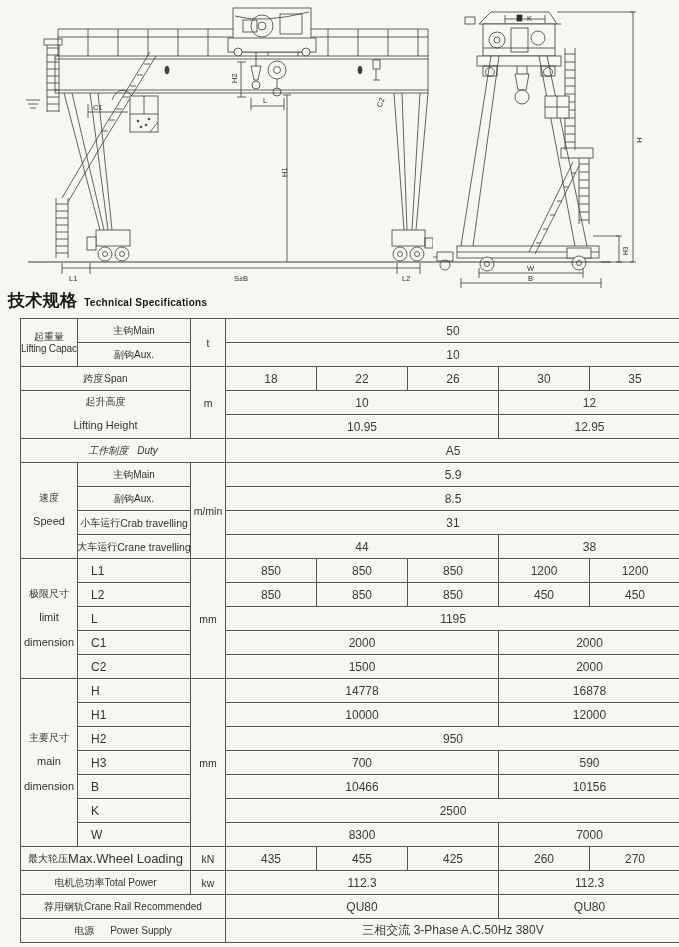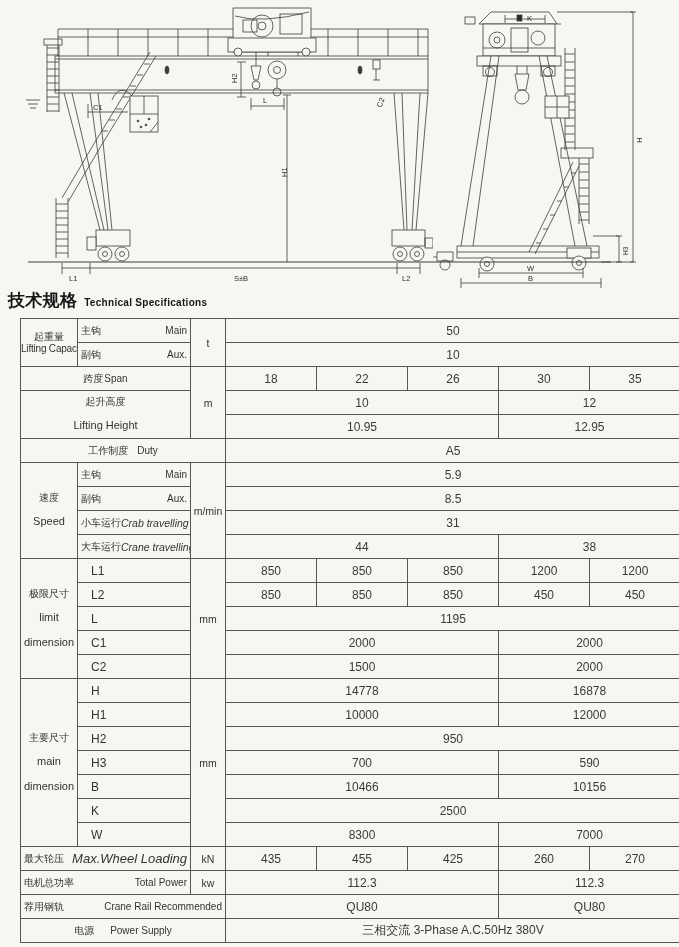--- a/index.html
+++ b/index.html
@@ -20,29 +20,29 @@
   #title .en{margin-left:7px;font-weight:bold;}
   #spec{position:absolute;top:318px;left:20px;}
   table{border-collapse:collapse;table-layout:fixed;width:660px;}
   td{
     border:1px solid #565656;height:23px;padding:0;margin:0;
     text-align:center;vertical-align:middle;font-size:12px;color:#333;
     white-space:nowrap;overflow:hidden;
   }
   .zh{font-size:10px;}
   .en{font-size:10px;}
-  .lbl{display:flex;align-items:center;justify-content:space-between;padding:0 3px;}
+  .lbl{display:flex;align-items:center;justify-content:center;padding:0 3px;}
   .stack{line-height:1.2;}
   .stack .zh{display:block;}
   .stack .en-sm{display:block;font-size:10px;letter-spacing:-0.2px;}
   .stack .en-md{display:block;font-size:11px;margin-top:11px;}
   .dim{text-align:left;padding-left:13px;font-size:12px;}
   .unit{font-size:10.5px;}
   .val{font-size:12px;color:#3a3a3a;}
-  .sub-en-sm{font-size:10.5px;font-style:italic;}
+  .sub-en-sm{font-size:10.5px;}
 </style>
 </head>
 <body>
 
 <div id="drawings">
 
   <svg id="front-view" width="433" height="290" viewBox="0 0 433 290">
     <g stroke="#3d3d3d" stroke-width="0.8" fill="none">
 
       <path d="M58 29 H428 M58 37 H428"></path>
@@ -254,21 +254,21 @@
       <td colspan="3" class="val">10</td>
       <td colspan="2" class="val">12</td>
     </tr>
     <tr>
       <td colspan="3" class="val">10.95</td>
       <td colspan="2" class="val">12.95</td>
     </tr>
 
     <tr>
       <td colspan="3">
-            <div class="lbl" style="justify-content:center;gap:9px;">
+            <div class="lbl" style="justify-content:center;gap:9px;font-style:italic;">
               <span class="zh">工作制度</span>
               <span class="en">Duty</span>
             </div>
           </td>
       <td colspan="5" class="val">A5</td>
     </tr>
 
     <tr>
       <td rowspan="4">
             <div class="stack">

